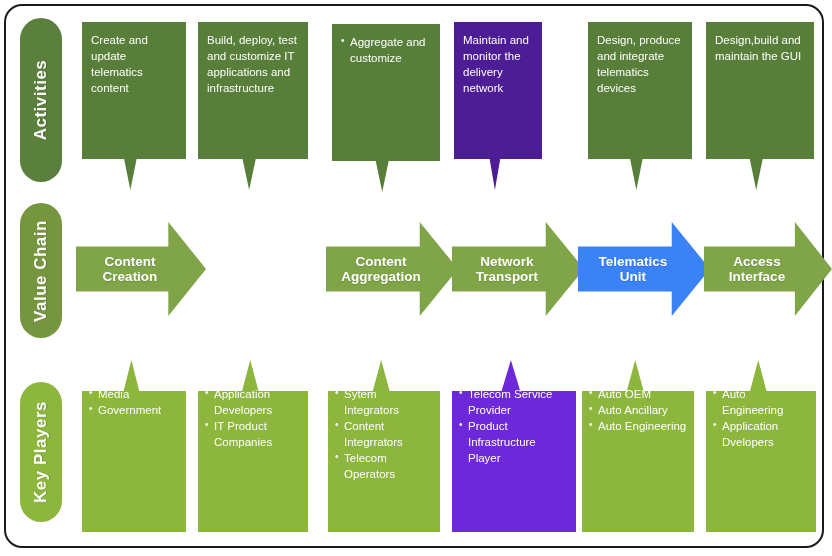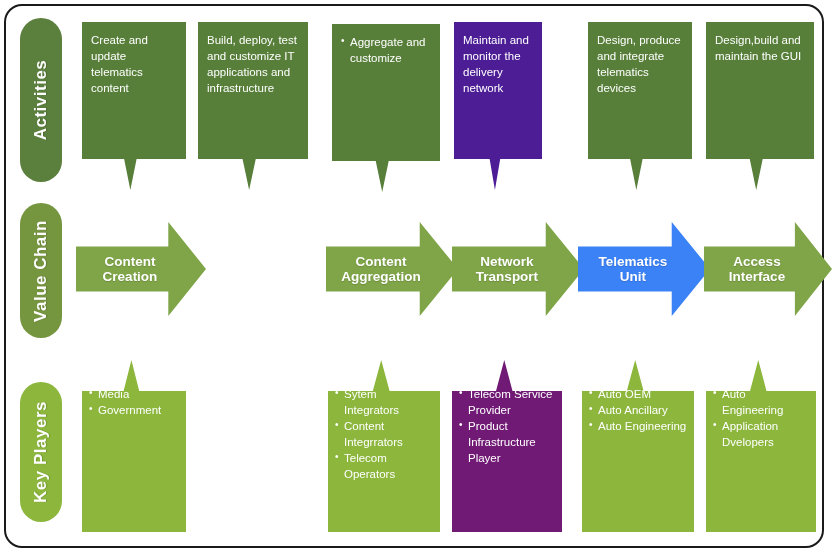--- a/index.html
+++ b/index.html
@@ -212,30 +212,36 @@
     <span class="rl-text">Key Players</span>
   </div>
 
   <div class="kp-box" style="left: 82px; top: 360px; width: 104px; height: 172px; background: rgb(140, 182, 60);">
     <ul>
       <li>Media</li>
       <li>Government</li>
     </ul>
   </div>
 
+  <div class="kp-box" style="left: 198px; top: 360px; width: 110px; height: 172px; background: rgb(140, 182, 60);">
+    <ul>
+      <li>Application Developers</li>
+      <li>IT Product Companies</li>
+    </ul>
+  </div>
 
   <div class="kp-box" style="left: 328px; top: 360px; width: 112px; height: 172px; background: rgb(140, 182, 60);">
     <ul>
       <li>Sytem Integrators</li>
       <li>Content Integrrators</li>
       <li>Telecom Operators</li>
     </ul>
   </div>
 
-  <div class="kp-box" style="left: 452px; top: 360px; width: 110px; height: 172px; background: #701a75;">
+  <div class="kp-box" style="left: 452px; top: 360px; width: 124px; height: 172px; background: #6d28d9;">
     <ul>
       <li>Telecom Service Provider</li>
       <li>Product Infrastructure Player</li>
     </ul>
   </div>
 
   <div class="kp-box" style="left: 582px; top: 360px; width: 112px; height: 172px; background: rgb(140, 182, 60);">
     <ul>
       <li>Auto OEM</li>
       <li>Auto Ancillary</li>

